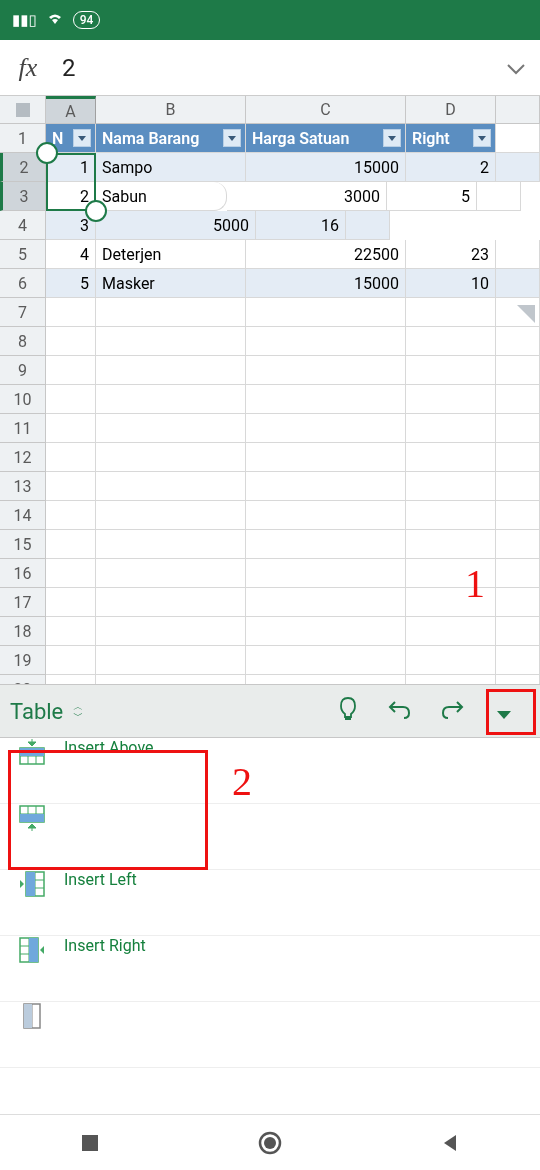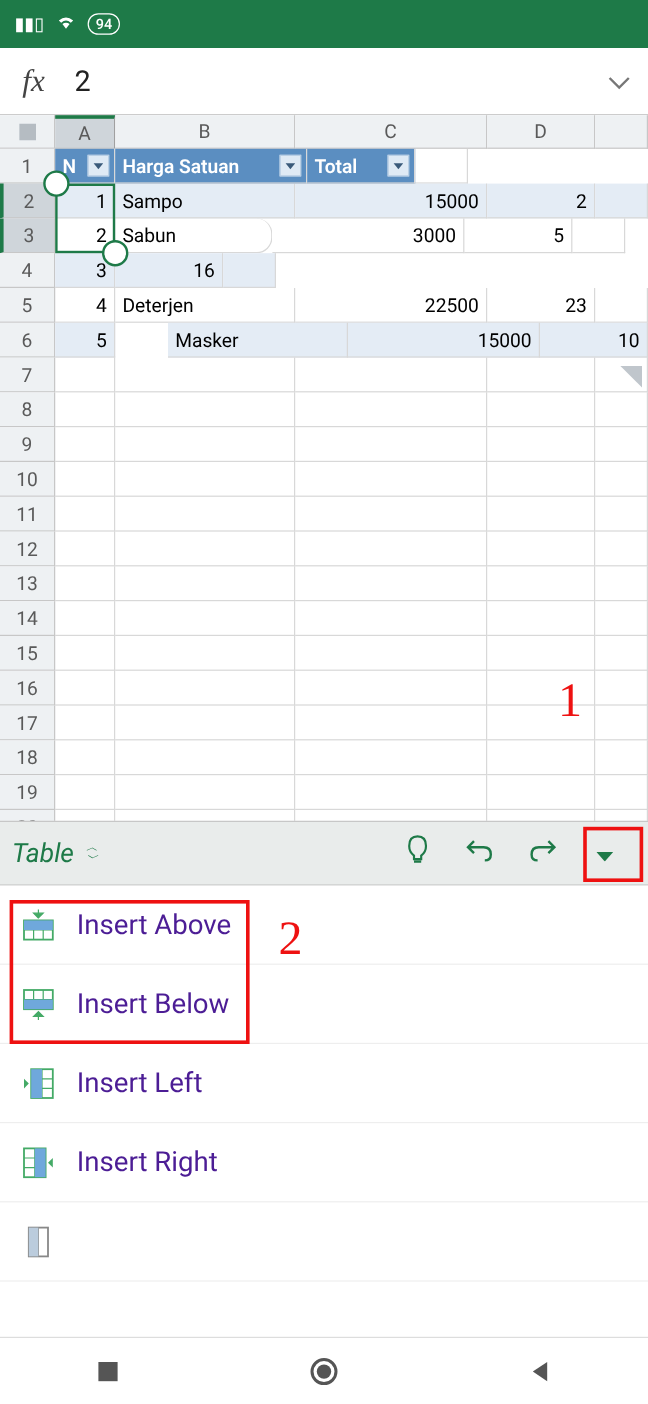--- a/index.html
+++ b/index.html
@@ -45,21 +45,21 @@
   
   .tabbar { position:absolute; left:0; width:540px; height:54px; background:#e9eceb; display:flex; align-items:center; padding:0 10px; border-top:1px solid #c7c7c7; border-bottom:1px solid #c7c7c7; }
   .tablabel { color:#1e7a48; font-size:22px; display:flex; align-items:center; gap:10px; }
   .tablabel .ud { display:flex; flex-direction:column; font-size:10px; line-height:9px; color:#1e7a48; }
   .spacer { flex:1; }
   .tabicon { width:52px; text-align:center; color:#1e7a48; font-size:22px; }
   .redbox1 { position:absolute; border:3px solid #e11; }
 
   
   .menu { position:absolute; left:0; width:540px; background:#fff; }
-  .menuitem { height:66px; display:flex; align-items:center; gap:18px; padding:0 18px; font-size:23px; color:#4c1d95; border-bottom:1px solid #eee; }
+  .menuitem { height:66px; display:flex; gap:18px; padding:0 18px; font-size:16px; color:#15803d; border-bottom:1px solid #eee; }
   .menuicon { width:28px; height:28px; display:flex; align-items:center; justify-content:center; }
 
   .redbox2 { position:absolute; border:3px solid #e11; }
   .annot { position:absolute; color:#e11; font-size:40px; font-family:"Times New Roman",serif; }
 
   
   .navbar { position:absolute; bottom:0; left:0; width:540px; height:56px; background:#fff; display:flex; align-items:center; justify-content:space-around; border-top:1px solid #ddd; }
   .navbtn { width:30px; height:30px; display:flex; align-items:center; justify-content:center; }
 </style>
 </head>
@@ -121,59 +121,64 @@
       <div class="rowhead">18</div>
       <div class="rowhead">19</div>
       <div class="rowhead">20</div>
     </div>
   <div class="grid" id="grid">
       <div class="row">
         <div class="cell hdr" style="width: 50px;">
           <span>N</span>
           <div class="filter"></div>
         </div>
+        <div class="cell hdr" style="width: 150px;">
+          <span>Nama Barang</span>
+          <div class="filter"></div>
+        </div>
         <div class="cell hdr" style="width: 160px;">
           <span>Harga Satuan</span>
           <div class="filter"></div>
         </div>
         <div class="cell hdr" style="width: 90px;">
-          <span>Total</span>
+          <span>Right</span>
           <div class="filter"></div>
         </div>
         <div class="cell" style="width: 44px;"></div>
       </div>
       <div class="row">
         <div class="cell stripe num" style="width: 50px;">1</div>
         <div class="cell stripe" style="width: 150px;">Sampo</div>
         <div class="cell stripe num" style="width: 160px;">15000</div>
         <div class="cell stripe num" style="width: 90px;">2</div>
         <div class="cell stripe" style="width: 44px;"></div>
       </div>
       <div class="row">
         <div class="cell num" style="width: 50px;">2</div>
         <div class="cell" style="width: 131px; border-radius: 13px;">Sabun</div>
         <div class="cell num" style="width: 160px;">3000</div>
         <div class="cell num" style="width: 90px;">5</div>
         <div class="cell" style="width: 44px;"></div>
       </div>
       <div class="row">
         <div class="cell stripe num" style="width: 50px;">3</div>
+        <div class="cell stripe num" style="width: 160px;">5000</div>
         <div class="cell stripe num" style="width: 90px;">16</div>
         <div class="cell stripe" style="width: 44px;"></div>
       </div>
       <div class="row">
         <div class="cell num" style="width: 50px;">4</div>
         <div class="cell" style="width: 150px;">Deterjen</div>
         <div class="cell num" style="width: 160px;">22500</div>
         <div class="cell num" style="width: 90px;">23</div>
         <div class="cell" style="width: 44px;"></div>
       </div>
       <div class="row">
         <div class="cell stripe num" style="width: 50px;">5</div>
-        <div class="cell stripe" style="width: 150px; margin-left: 44px;">Masker</div>
+        <div class="cell stripe" style="width: 150px;">Masker</div>
         <div class="cell stripe num" style="width: 160px;">15000</div>
         <div class="cell stripe num" style="width: 90px;">10</div>
         <div class="cell stripe" style="width: 44px;"></div>
       </div>
       <div class="row">
         <div class="cell" style="width: 50px;"></div>
         <div class="cell" style="width: 150px;"></div>
         <div class="cell" style="width: 160px;"></div>
         <div class="cell" style="width: 90px;"></div>
         <div class="cell" style="width: 44px;"></div>
@@ -275,21 +280,21 @@
   <div class="handle" style="left:36px; top:46px;"></div>
   <div class="handle" style="left:85px; top:104px;"></div>
 
   <div class="autofit" style="top:206px;">
     <svg viewBox="0 0 24 24">
         <path d="M3 3 H21 V21 Z" fill="#c0c6cc"></path>
       </svg>
   </div>
 </div>
 
-<div class="tabbar" style="top:684px;font-style:italic;">
+<div class="tabbar" style="top:684px;">
   <div class="tablabel">
     <span>Table</span>
     <span class="ud">
         <span>︿</span>
         <span>﹀</span>
       </span>
   </div>
   <div class="spacer"></div>
   <div class="tabicon">
     <svg width="22" height="26" viewBox="0 0 22 26">
@@ -332,21 +337,20 @@
       <div class="menuicon">
         <svg width="28" height="28" viewBox="0 0 28 28">
           <rect x="2" y="2" width="24" height="16" fill="none" stroke="#4a6" stroke-width="1.5"></rect>
           <line x1="2" y1="10" x2="26" y2="10" stroke="#4a6"></line>
           <line x1="10" y1="2" x2="10" y2="18" stroke="#4a6"></line>
           <line x1="18" y1="2" x2="18" y2="18" stroke="#4a6"></line>
           <rect x="2" y="10" width="24" height="8" fill="#6fa8dc"></rect>
           <path d="M14 20 L10 24 L18 24 Z M14 20 V27" stroke="#4a6" fill="#4a6"></path>
         </svg>
       </div>
-      <span>Insert Below</span>
     </div>
     <div class="menuitem">
       <div class="menuicon">
         <svg width="28" height="28" viewBox="0 0 28 28">
           <rect x="8" y="2" width="18" height="24" fill="none" stroke="#4a6" stroke-width="1.5"></rect>
           <line x1="17" y1="2" x2="17" y2="26" stroke="#4a6"></line>
           <line x1="8" y1="10" x2="26" y2="10" stroke="#4a6"></line>
           <line x1="8" y1="18" x2="26" y2="18" stroke="#4a6"></line>
           <rect x="8" y="2" width="9" height="24" fill="#6fa8dc"></rect>
           <path d="M6 14 L2 10 L2 18 Z" fill="#4a6"></path>

